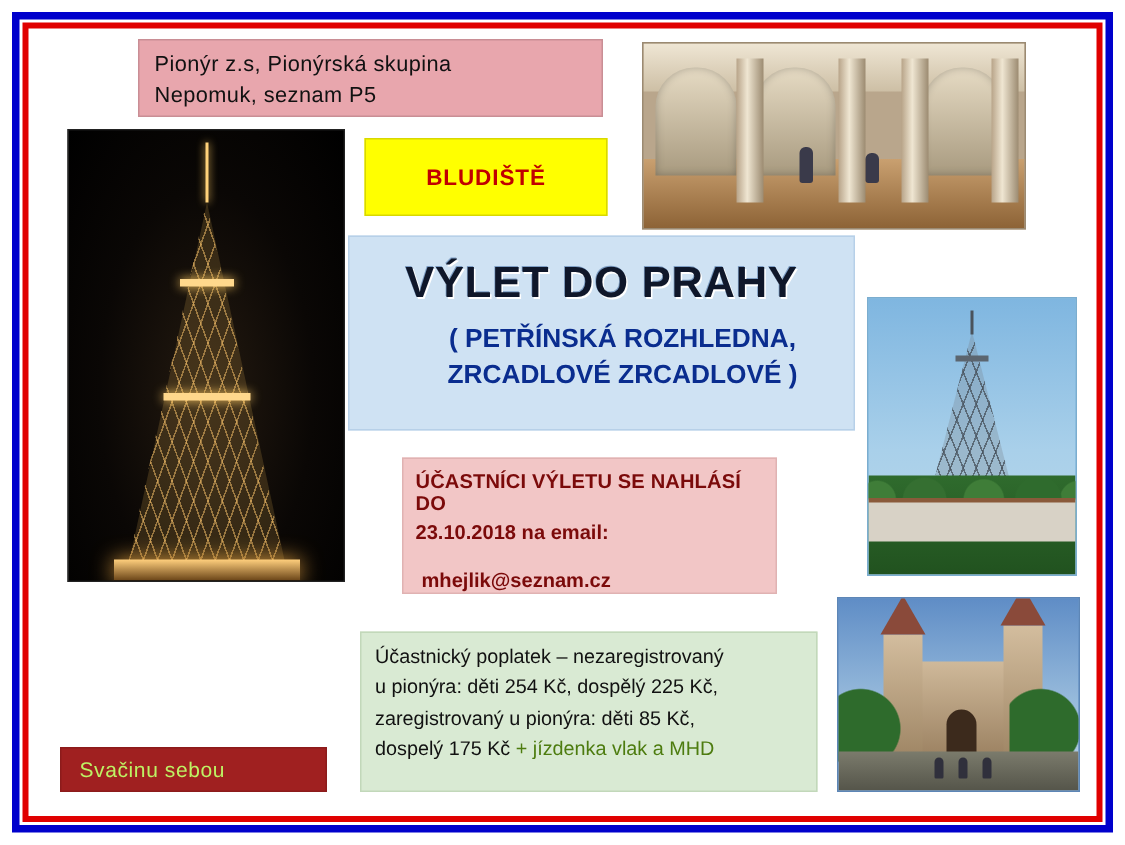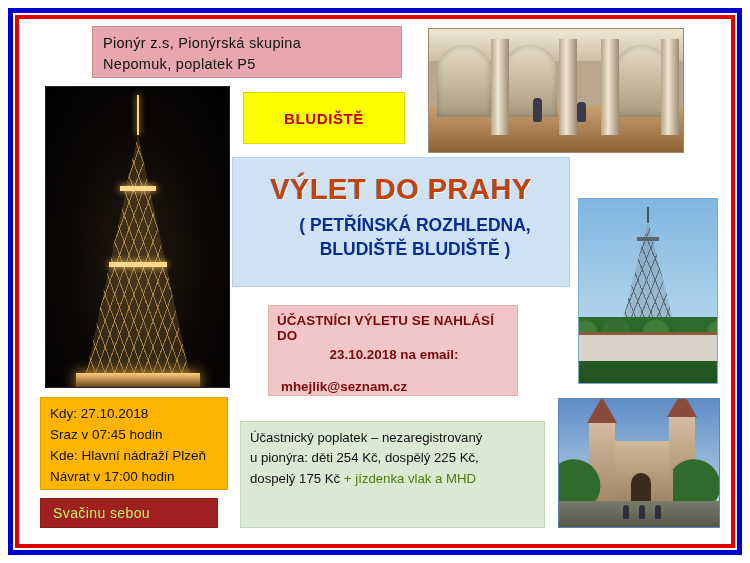--- a/index.html
+++ b/index.html
@@ -86,21 +86,21 @@
     left: 232px;
     top: 157px;
     width: 338px;
     height: 130px;
     background: #cfe2f3;
     border: 1px solid #b7d0e8;
     padding-top: 16px;
     text-align: center;
   }
   .title-main {
-    color: #c2410c;
+    color: #0f172a;
     font-weight: bold;
     font-size: 29px;
     letter-spacing: 0.5px;
     text-shadow: 1px 1px 0 #ffffff, -0.5px -0.5px 0 #7e9ec4;
     line-height: 1.1;
   }
   .title-sub {
     margin-top: 8px;
     color: #0a2d8f;
     font-weight: bold;
@@ -121,21 +121,21 @@
   .contact-line1 {
     color: #7b0a0a;
     font-weight: bold;
     font-size: 13.4px;
     letter-spacing: 0.1px;
   }
   .contact-line2 {
     color: #7b0a0a;
     font-weight: bold;
     font-size: 13.4px;
-    text-align: center;
+    text-align: left;
     margin-top: 4px;
   }
   .contact-line3 {
     color: #7b0a0a;
     font-weight: bold;
     font-size: 13.4px;
     margin-top: 17px;
     padding-left: 4px;
   }
 
@@ -473,53 +473,48 @@
 
 <div class="poster">
 
   <div class="border-blue"></div>
   <div class="border-red"></div>
 
   <div class="canvas">
 
     <div class="box org-box">
       <div>Pionýr z.s, Pionýrská skupina</div>
-      <div>Nepomuk, poplatek P5</div>
+      <div>Nepomuk, seznam P5</div>
     </div>
 
     <div class="box poradaji-box">
       <span class="poradaji-text">BLUDIŠTĚ</span>
     </div>
 
     <div class="box title-box">
       <div class="title-main">VÝLET DO PRAHY</div>
       <div class="title-sub">( PETŘÍNSKÁ ROZHLEDNA,</div>
-      <div class="title-sub" style="margin-top:0;">BLUDIŠTĚ BLUDIŠTĚ )</div>
+      <div class="title-sub" style="margin-top:0;">ZRCADLOVÉ ZRCADLOVÉ )</div>
     </div>
 
     <div class="box contact-box">
       <div class="contact-line1">ÚČASTNÍCI VÝLETU SE NAHLÁSÍ DO</div>
       <div class="contact-line2">23.10.2018 na email:</div>
       <div class="contact-line3">mhejlik@seznam.cz</div>
     </div>
 
-    <div class="box when-box">
-      <div>Kdy: 27.10.2018</div>
-      <div>Sraz v 07:45 hodin</div>
-      <div>Kde: Hlavní nádraží Plzeň</div>
-      <div>Návrat v 17:00 hodin</div>
-    </div>
 
     <div class="box snack-box">
       <span class="snack-text">Svačinu sebou</span>
     </div>
 
     <div class="box fee-box">
       <div>Účastnický poplatek – nezaregistrovaný</div>
       <div>u pionýra: děti 254 Kč, dospělý 225 Kč,</div>
+      <div>zaregistrovaný u pionýra: děti 85 Kč,</div>
       <div>
         <span>dospelý 175 Kč </span><span class="fee-extra">+ jízdenka vlak a MHD</span>
       </div>
     </div>
 
     <div class="photo photo-night">
       <div class="night-sky"></div>
       <div class="night-tower nt-body" style="position:absolute;bottom:12px;"></div>
       <div class="nt-lattice"></div>
       <div class="night-tower nt-mast" style="position:absolute;bottom:252px;"></div>

